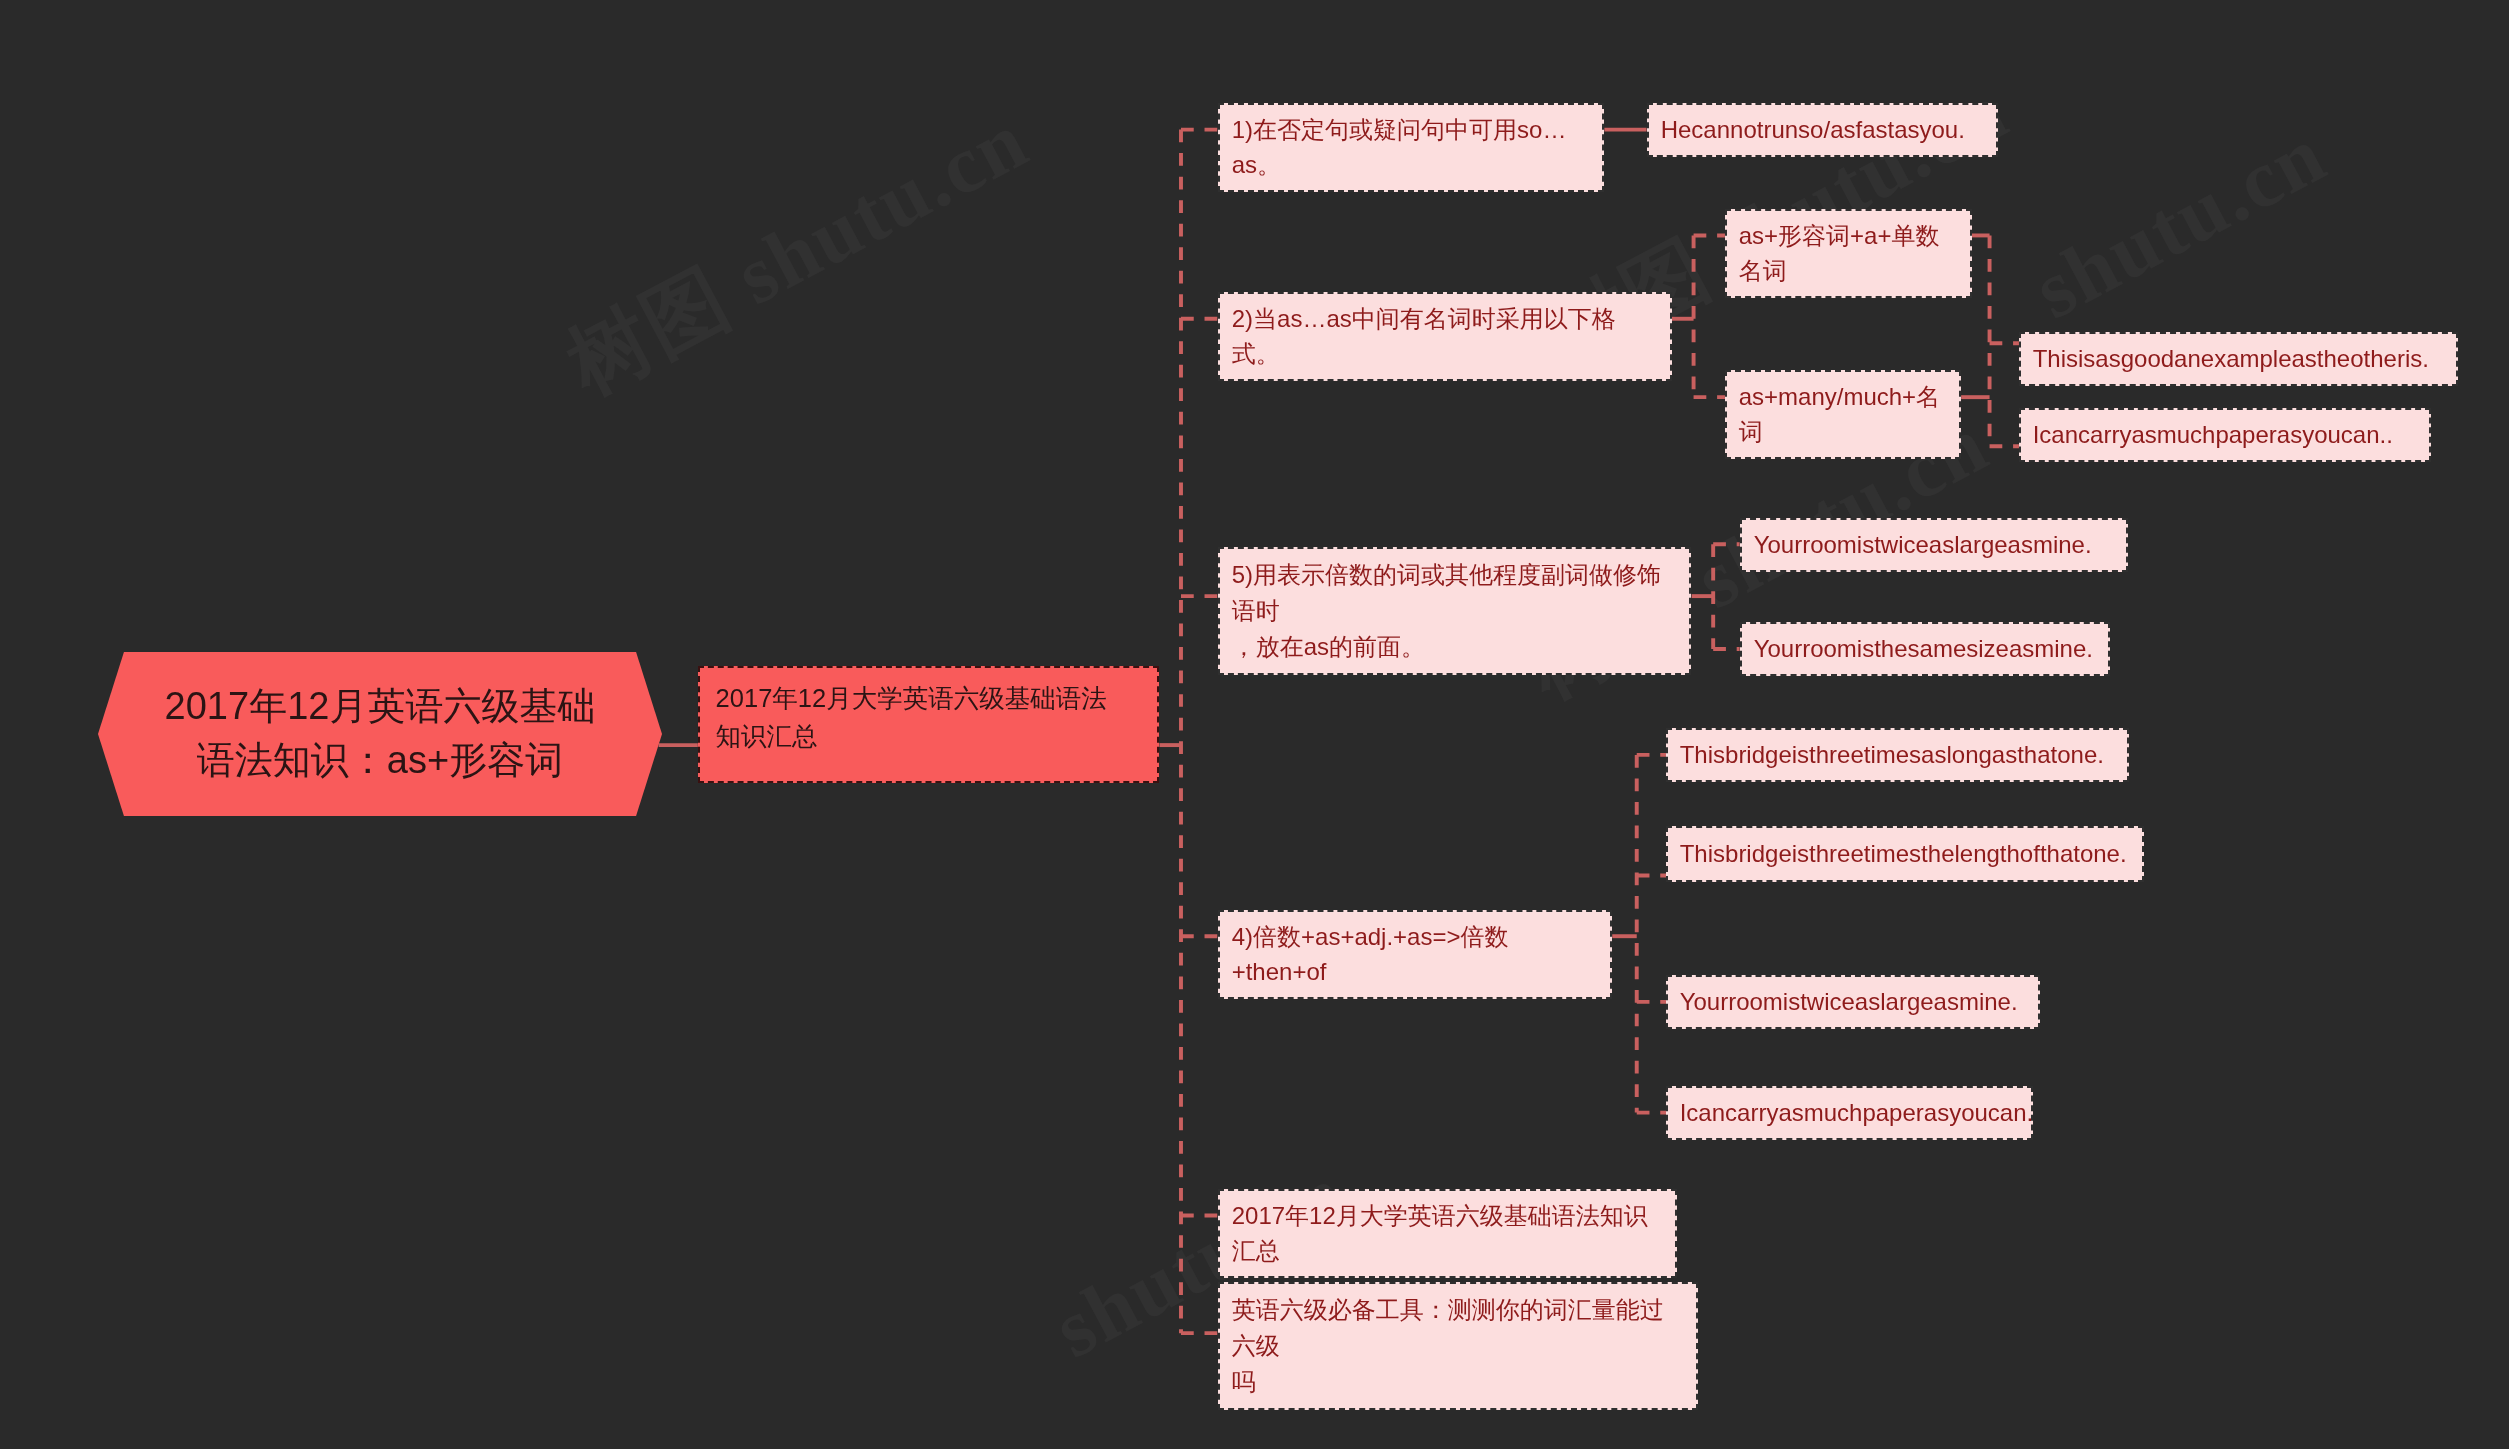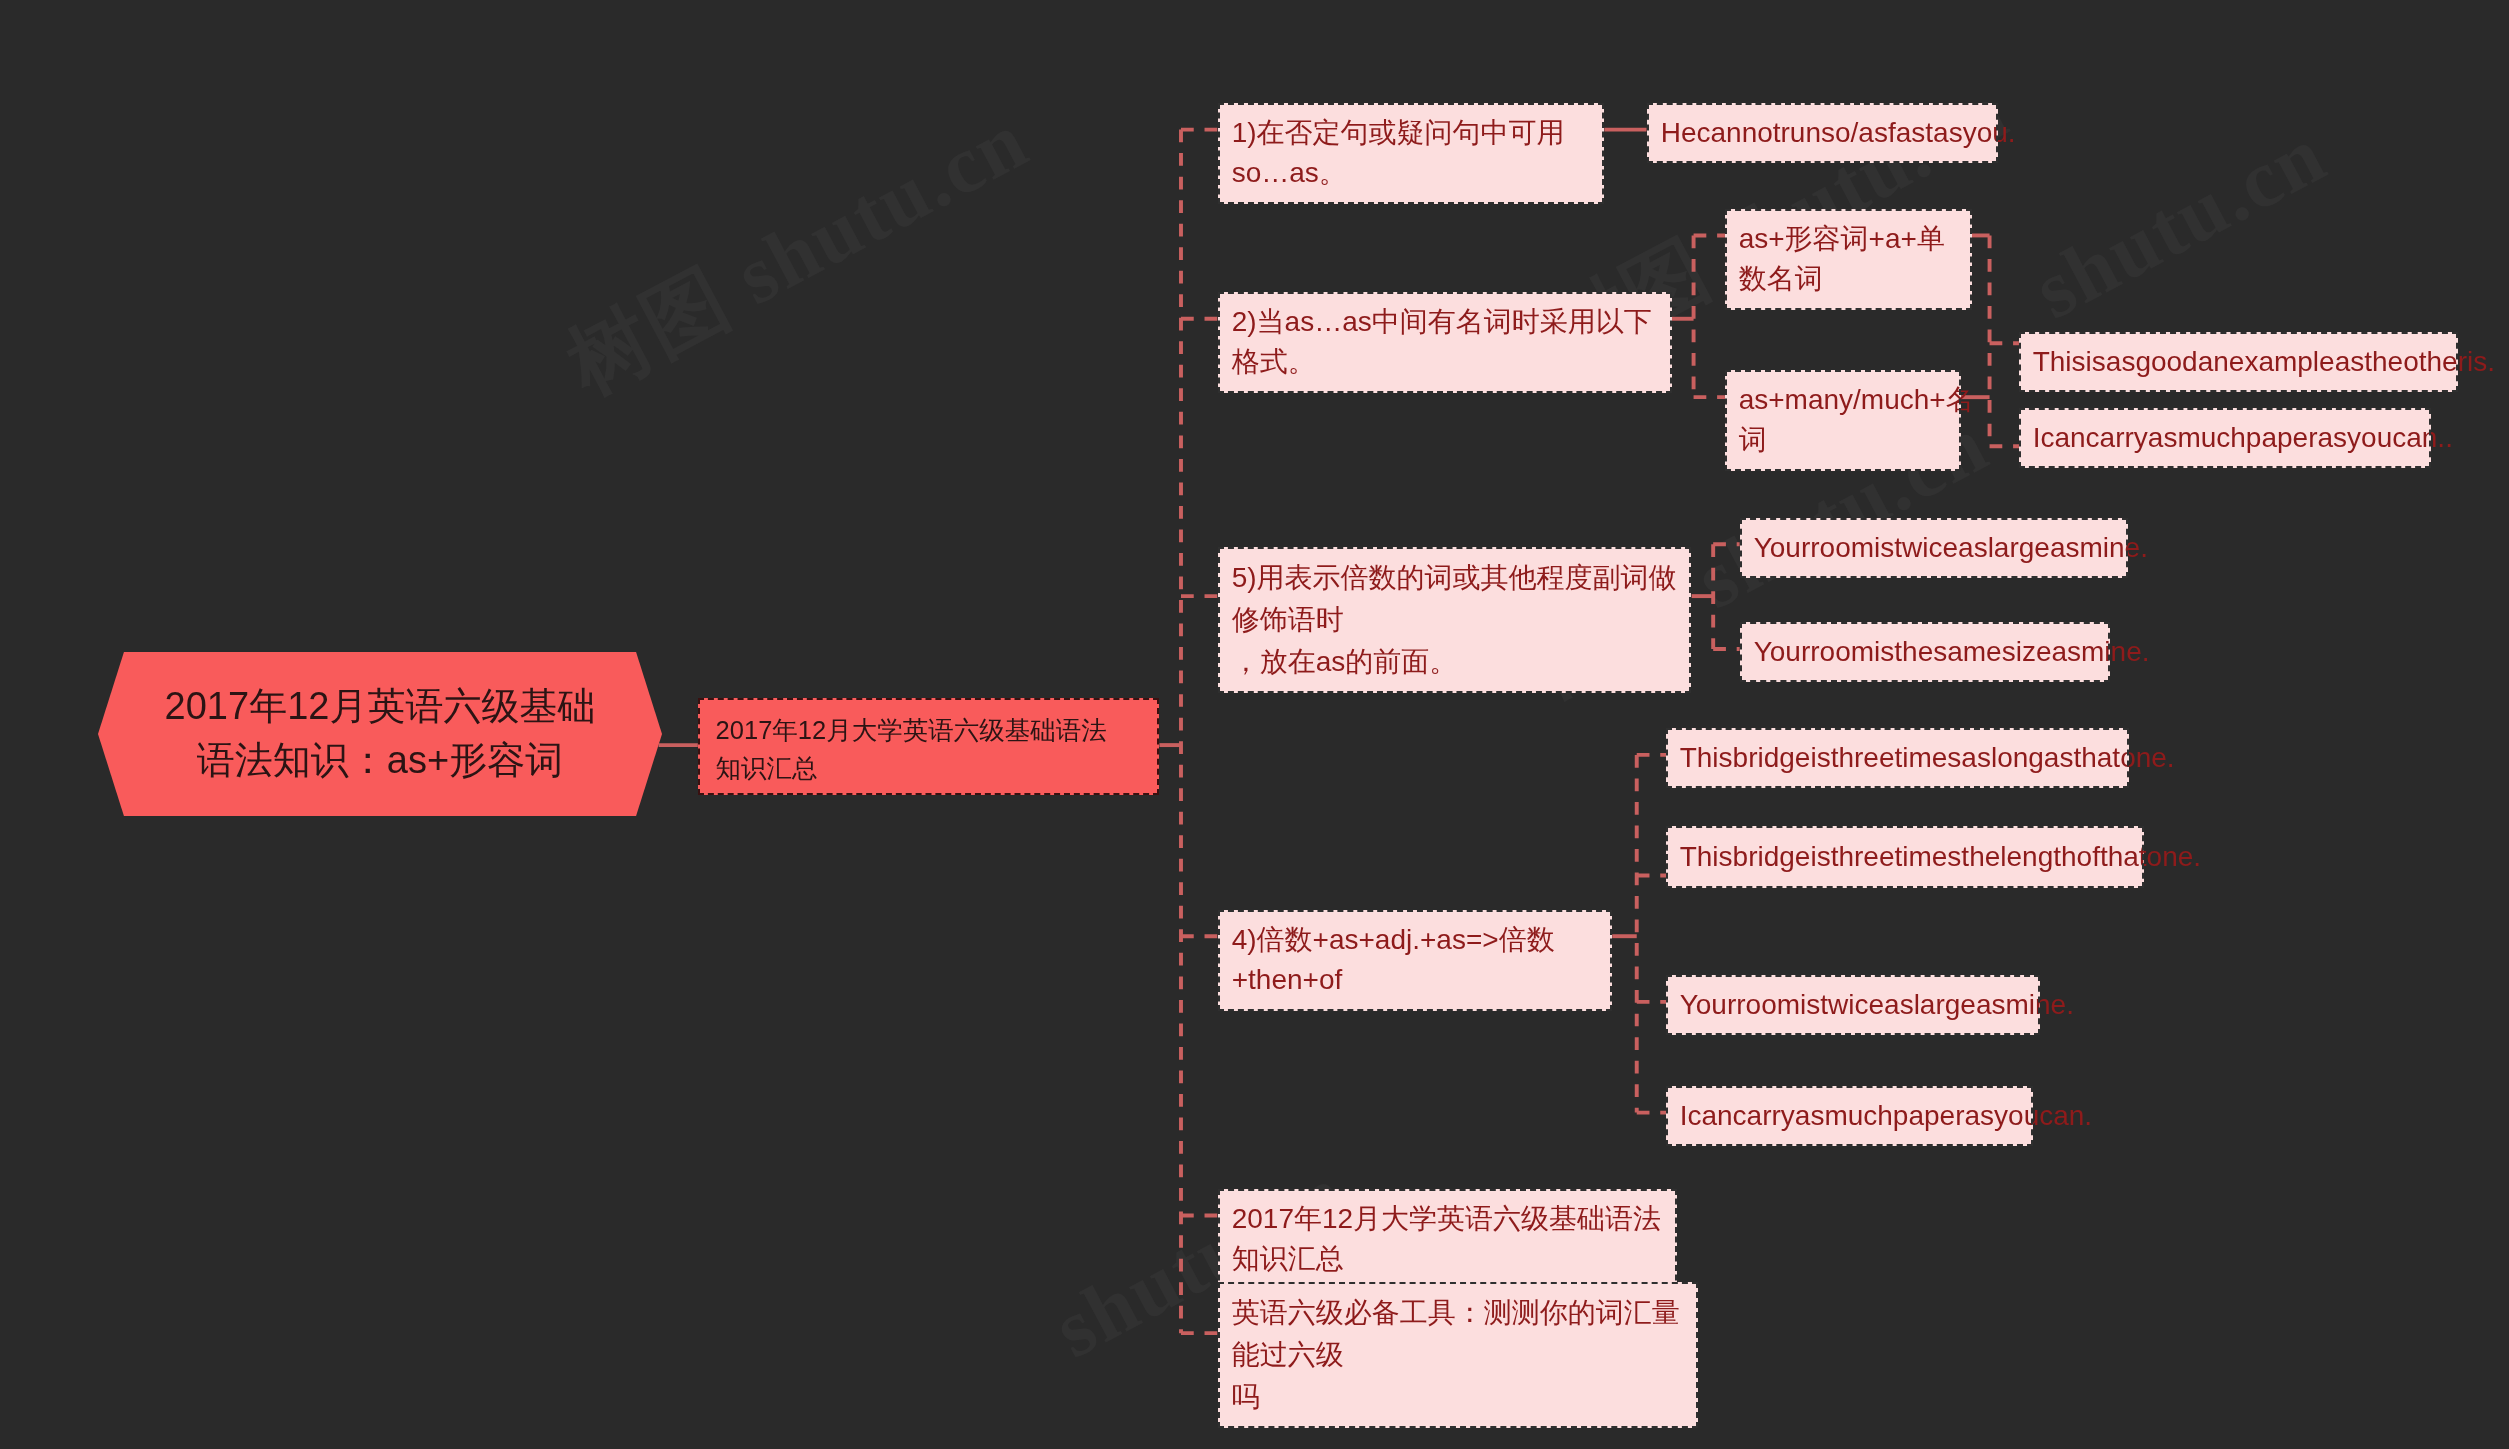--- a/index.html
+++ b/index.html
@@ -67,21 +67,21 @@
     line-height: 1.5;
     padding: 12.7px 17.6px;
     outline: 2px dashed #3a1010;
     outline-offset: -2px;
     display: block;
   }
 
   .leaf {
     background: #fcdede;
     color: #8e1b1b;
-    font-size: 28px;
+    font-size: 24px;
     line-height: 1.45;
     padding: 9.8px 13.7px;
     outline: 2px dashed #2f2f2f;
     outline-offset: -2px;
     display: block;
   }
 
   .leaf.two-line { line-height: 1.5; }
 </style>
 </head>
@@ -137,21 +137,21 @@
       <path d="M 1670 1022 L 1700 1022"></path>
       <path d="M 1670 1135 L 1700 1135"></path>
     </g>
   </svg>
 
   <div class="node root" style="left:98px; top:652px; width:564px; height:164px;">
     <span style="white-space:pre-line;">2017年12月英语六级基础
 语法知识：as+形容词</span>
   </div>
 
-  <div class="node lvl1" style="left:698px; top:698px; width:461px; height:97px;">
+  <div class="node lvl1" style="left:698px; top:666px; width:461px; height:117px;">
     <span style="white-space:pre-line;">2017年12月大学英语六级基础语法
 知识汇总</span>
   </div>
 
   <div class="node leaf" style="left:1218px; top:103px; width:386px;">
     <span>1)在否定句或疑问句中可用so…as。</span>
   </div>
 
   <div class="node leaf" style="left:1218px; top:292px; width:454px;">
     <span>2)当as…as中间有名词时采用以下格式。</span>

